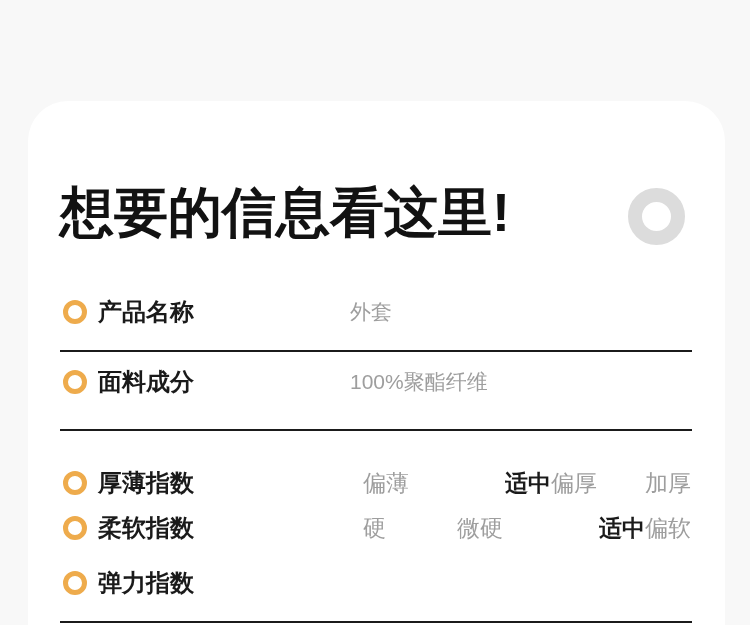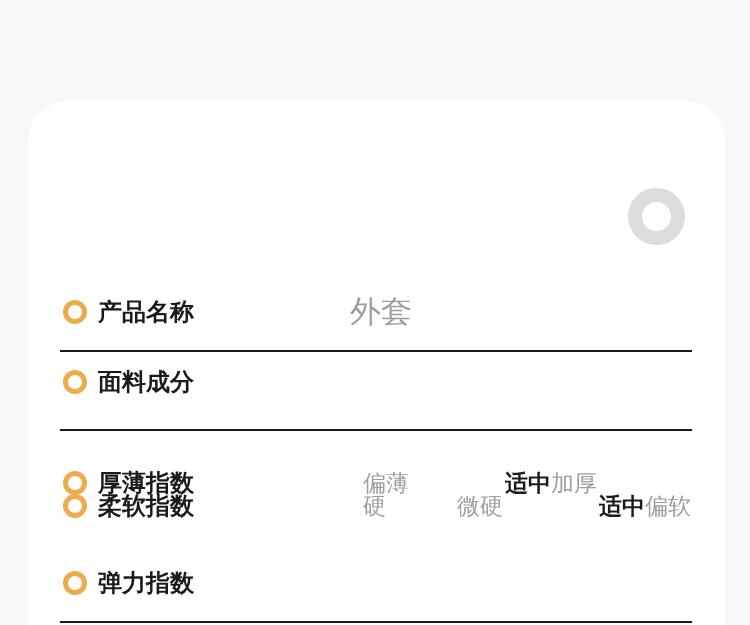--- a/index.html
+++ b/index.html
@@ -34,67 +34,70 @@
     width:14px;height:14px;border-radius:50%;
     border:5px solid var(--accent,#eeab4c);
     margin-right:11px;flex:0 0 auto;
   }
   .label{
     width:252px;flex:0 0 auto;
     font-size:24px;font-weight:700;
     color:var(--label_color,#1a1a1a);
   }
   .value{
-    font-size:31px;color:var(--muted,#9e9e9e);
+    font-size:21px;color:var(--muted,#9e9e9e);
   }
   .options{
     display:flex;margin-left:13px;
   }
   .opt{
     width:94px;flex:0 0 auto;text-align:left;
     font-size:23px;color:var(--muted,#9e9e9e);
   }
   .opt.selected{
     color:var(--label_color,#1a1a1a);font-weight:700;text-align:right;
   }
   .divider{
     position:absolute;left:32px;width:632px;height:1.5px;
     background:var(--line_color,#1b1b1b);
   }
-  .r1{top:196px}.r2{top:266px}.r3{top:367px}.r4{top:390px}.r5{top:467px}
+  .r1{top:196px}.r2{top:266px}.r3{top:367px}.r4{top:412px}.r5{top:467px}
   .d1{top:249px}.d2{top:328px}.d3{top:520px}
 </style>
 </head>
 <body>
 
 <div class="card">
 
+  <div class="title">想要的信息看这里!</div>
   <div class="ring-deco"></div>
 
   <div class="row r1">
     <span class="bullet"></span>
     <span class="label">产品名称</span>
     <span class="value">外套</span>
   </div>
 
   <div class="divider d1"></div>
 
   <div class="row r2">
     <span class="bullet"></span>
     <span class="label">面料成分</span>
+    <span class="value">100%聚酯纤维</span>
   </div>
 
   <div class="divider d2"></div>
 
   <div class="row r3">
     <span class="bullet"></span>
     <span class="label">厚薄指数</span>
     <span class="options">
       <span class="opt">偏薄</span>
       <span class="opt selected">适中</span>
+      <span class="opt">偏厚</span>
       <span class="opt">加厚</span>
     </span>
   </div>
 
   <div class="row r4">
     <span class="bullet"></span>
     <span class="label">柔软指数</span>
     <span class="options">
       <span class="opt">硬</span>
       <span class="opt">微硬</span>

